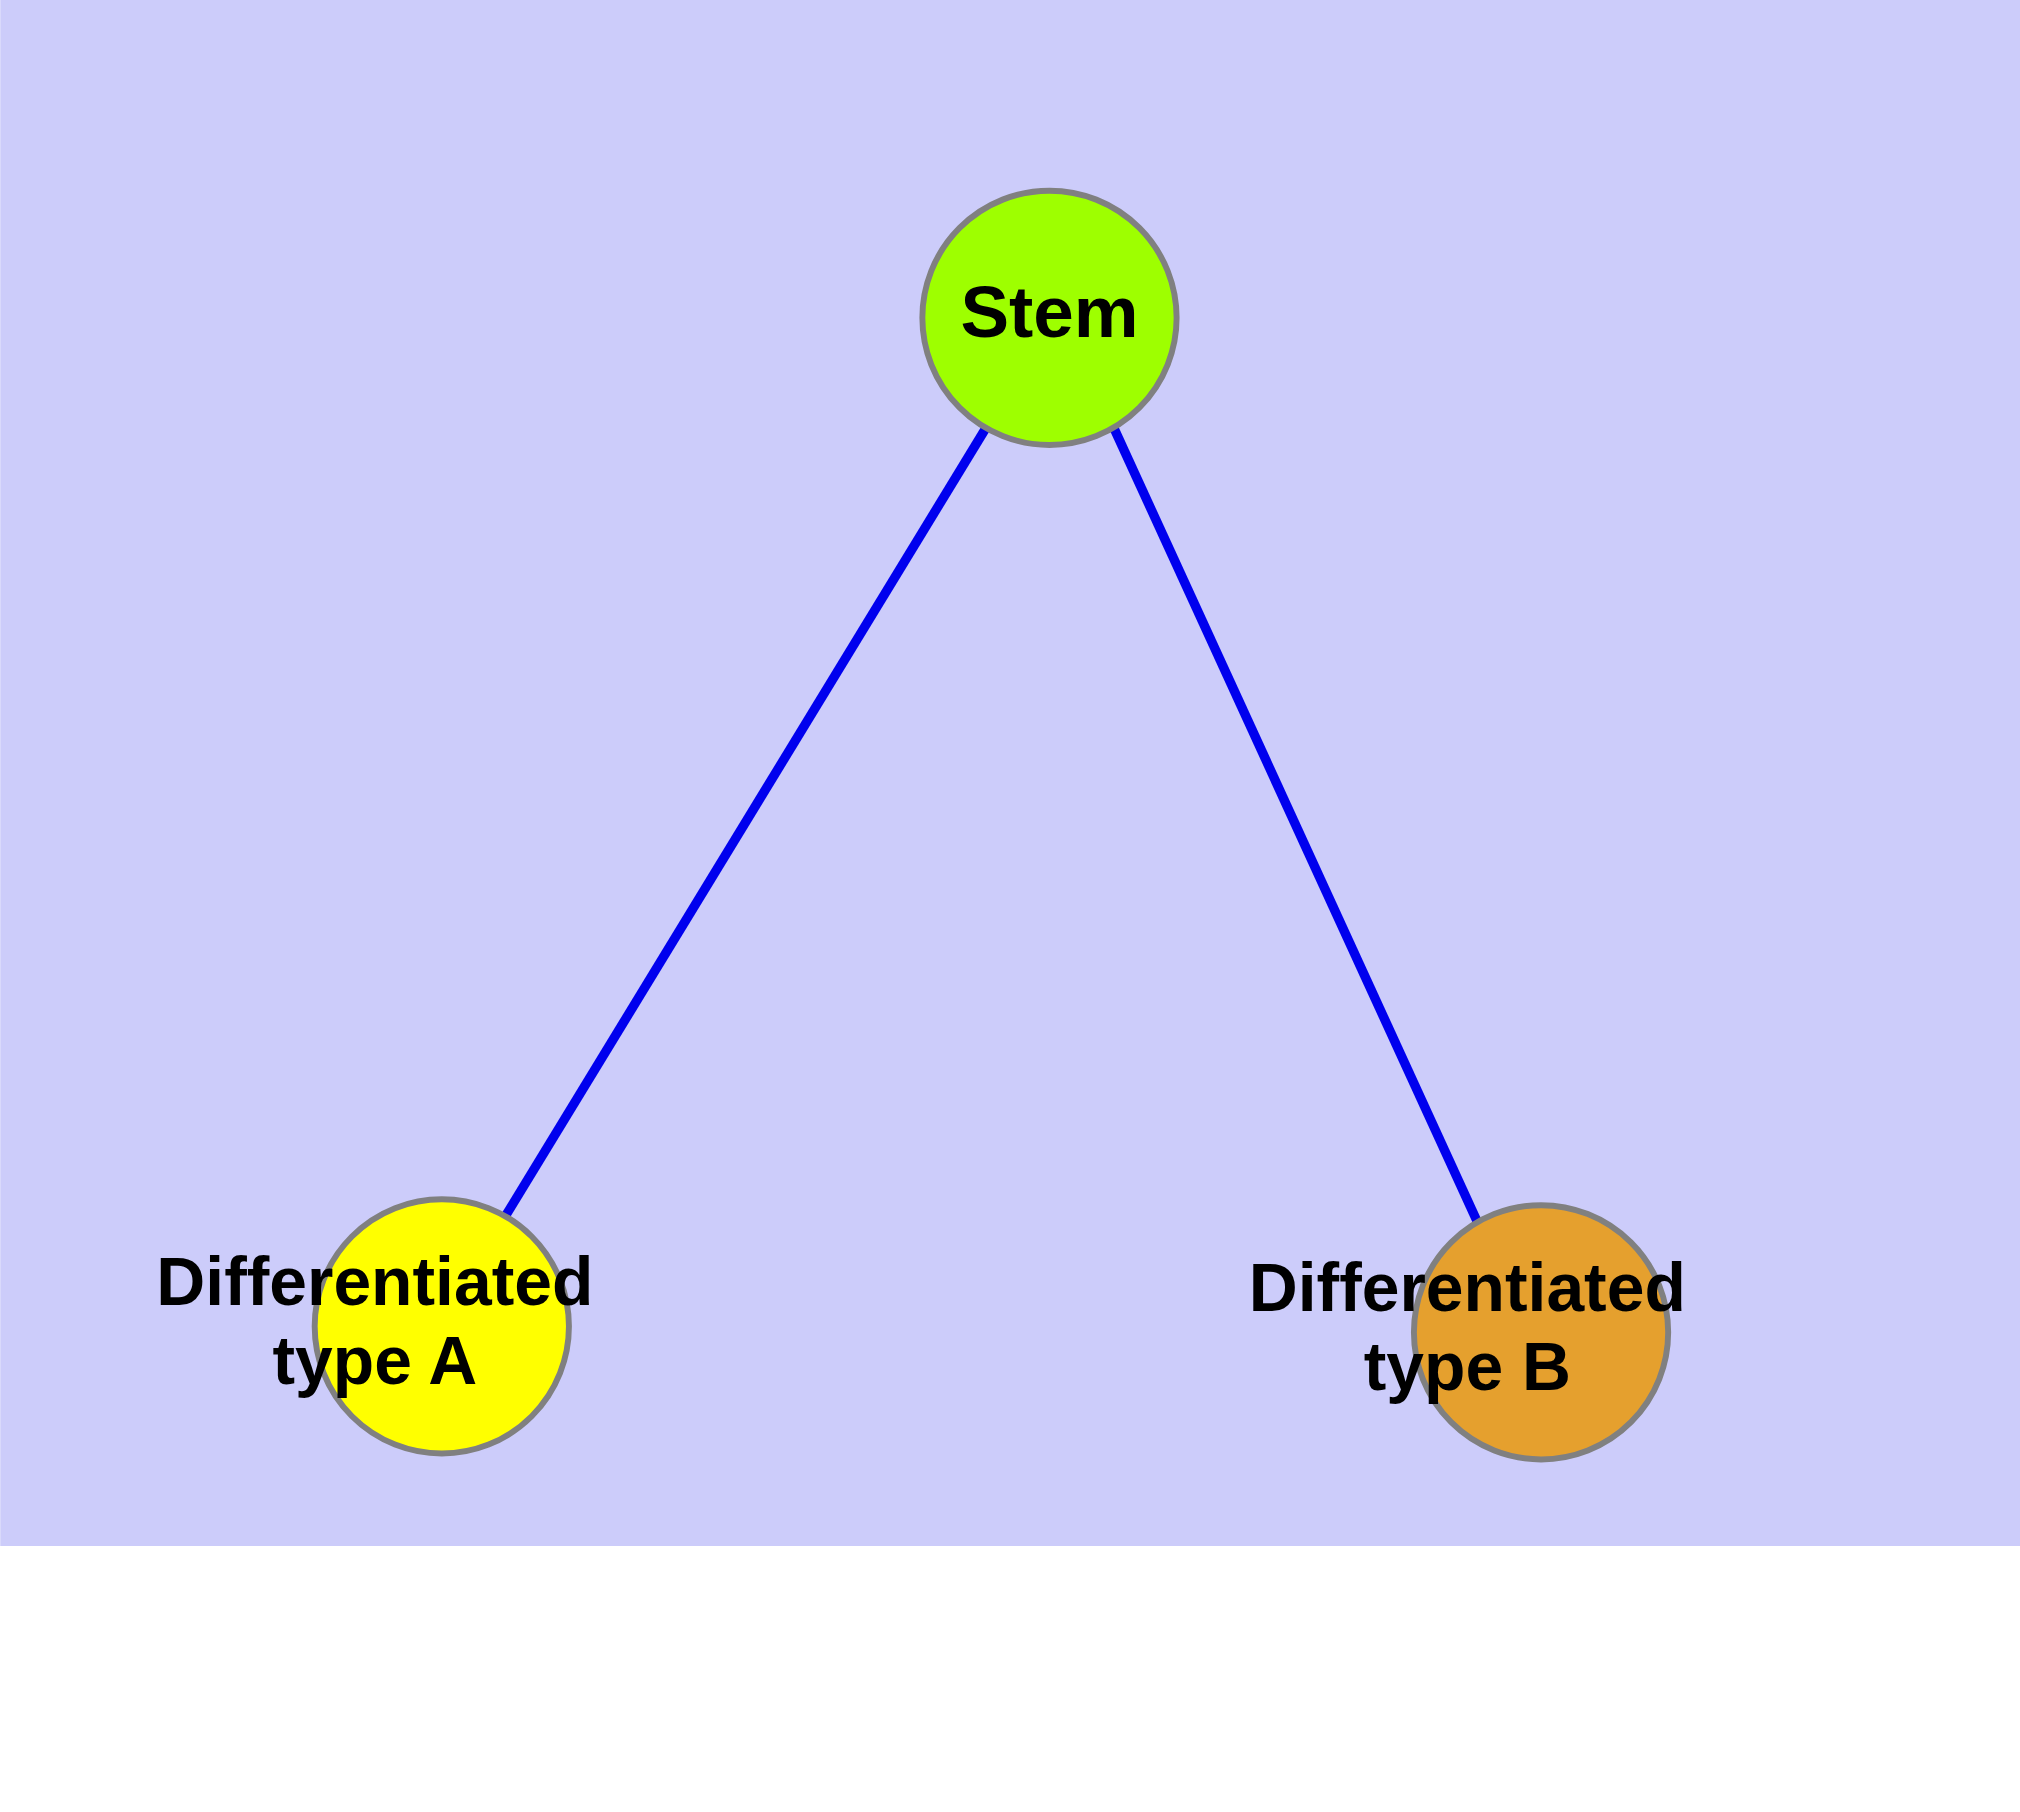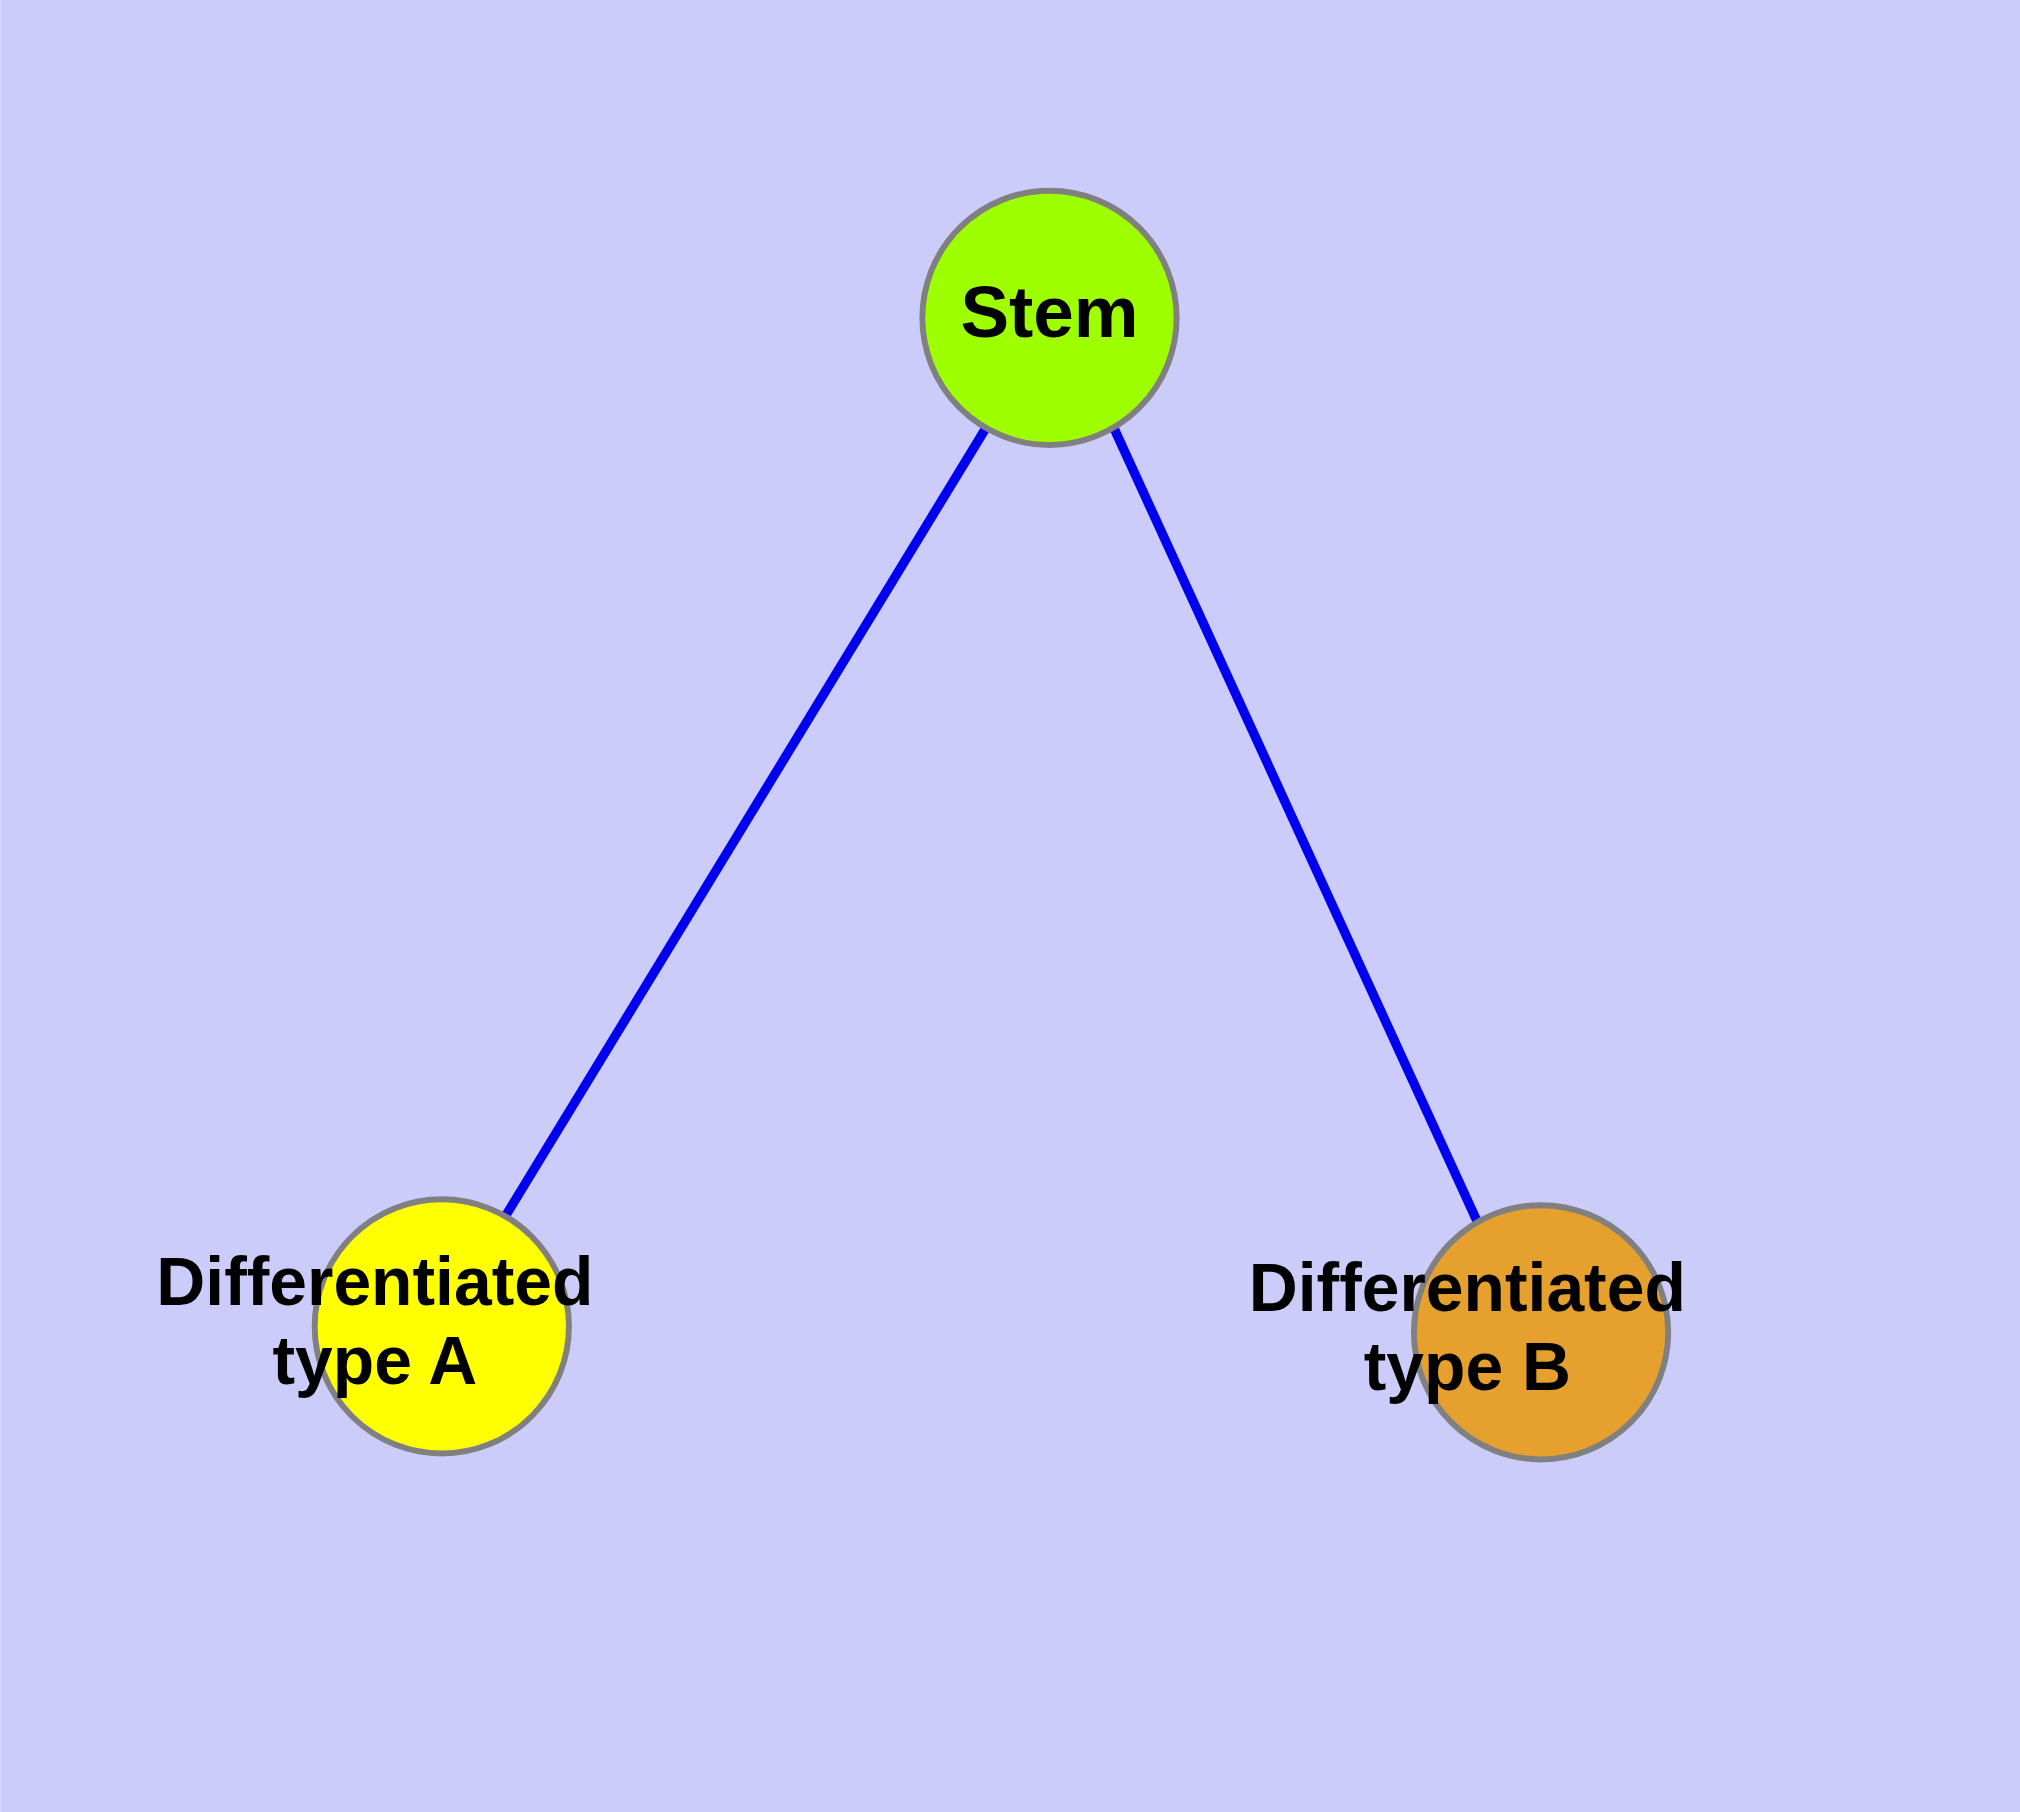--- a/index.html
+++ b/index.html
@@ -26,21 +26,21 @@
     font-family: "Liberation Sans", sans-serif;
     font-weight: bold;
     fill: #000000;
     text-anchor: middle;
     dominant-baseline: middle;
   }
 </style>
 </head>
 <body>
 
-<div id="canvas" style="width: 2021px; height: 1812px; text-decoration: underline;">
+<div id="canvas" style="width: 2021px; height: 1546px; text-decoration: underline;">
   <svg id="graph-svg" viewBox="0 0 2384 2138" style="width: 2021px; height: 1812px;">
 
     <rect id="bg-rect" x="0" y="0" width="2384" height="2138" fill="#ccccfa"></rect>
 
     <g id="edges-group">
       <line id="edge-0" x1="1163" y1="505" x2="596" y2="1435" stroke="#0000ee" stroke-width="11" stroke-linecap="butt"></line>
       <line id="edge-1" x1="1314" y1="505" x2="1743" y2="1442" stroke="#0000ee" stroke-width="11" stroke-linecap="butt"></line>
     </g>
 
     <g id="nodes-group">

